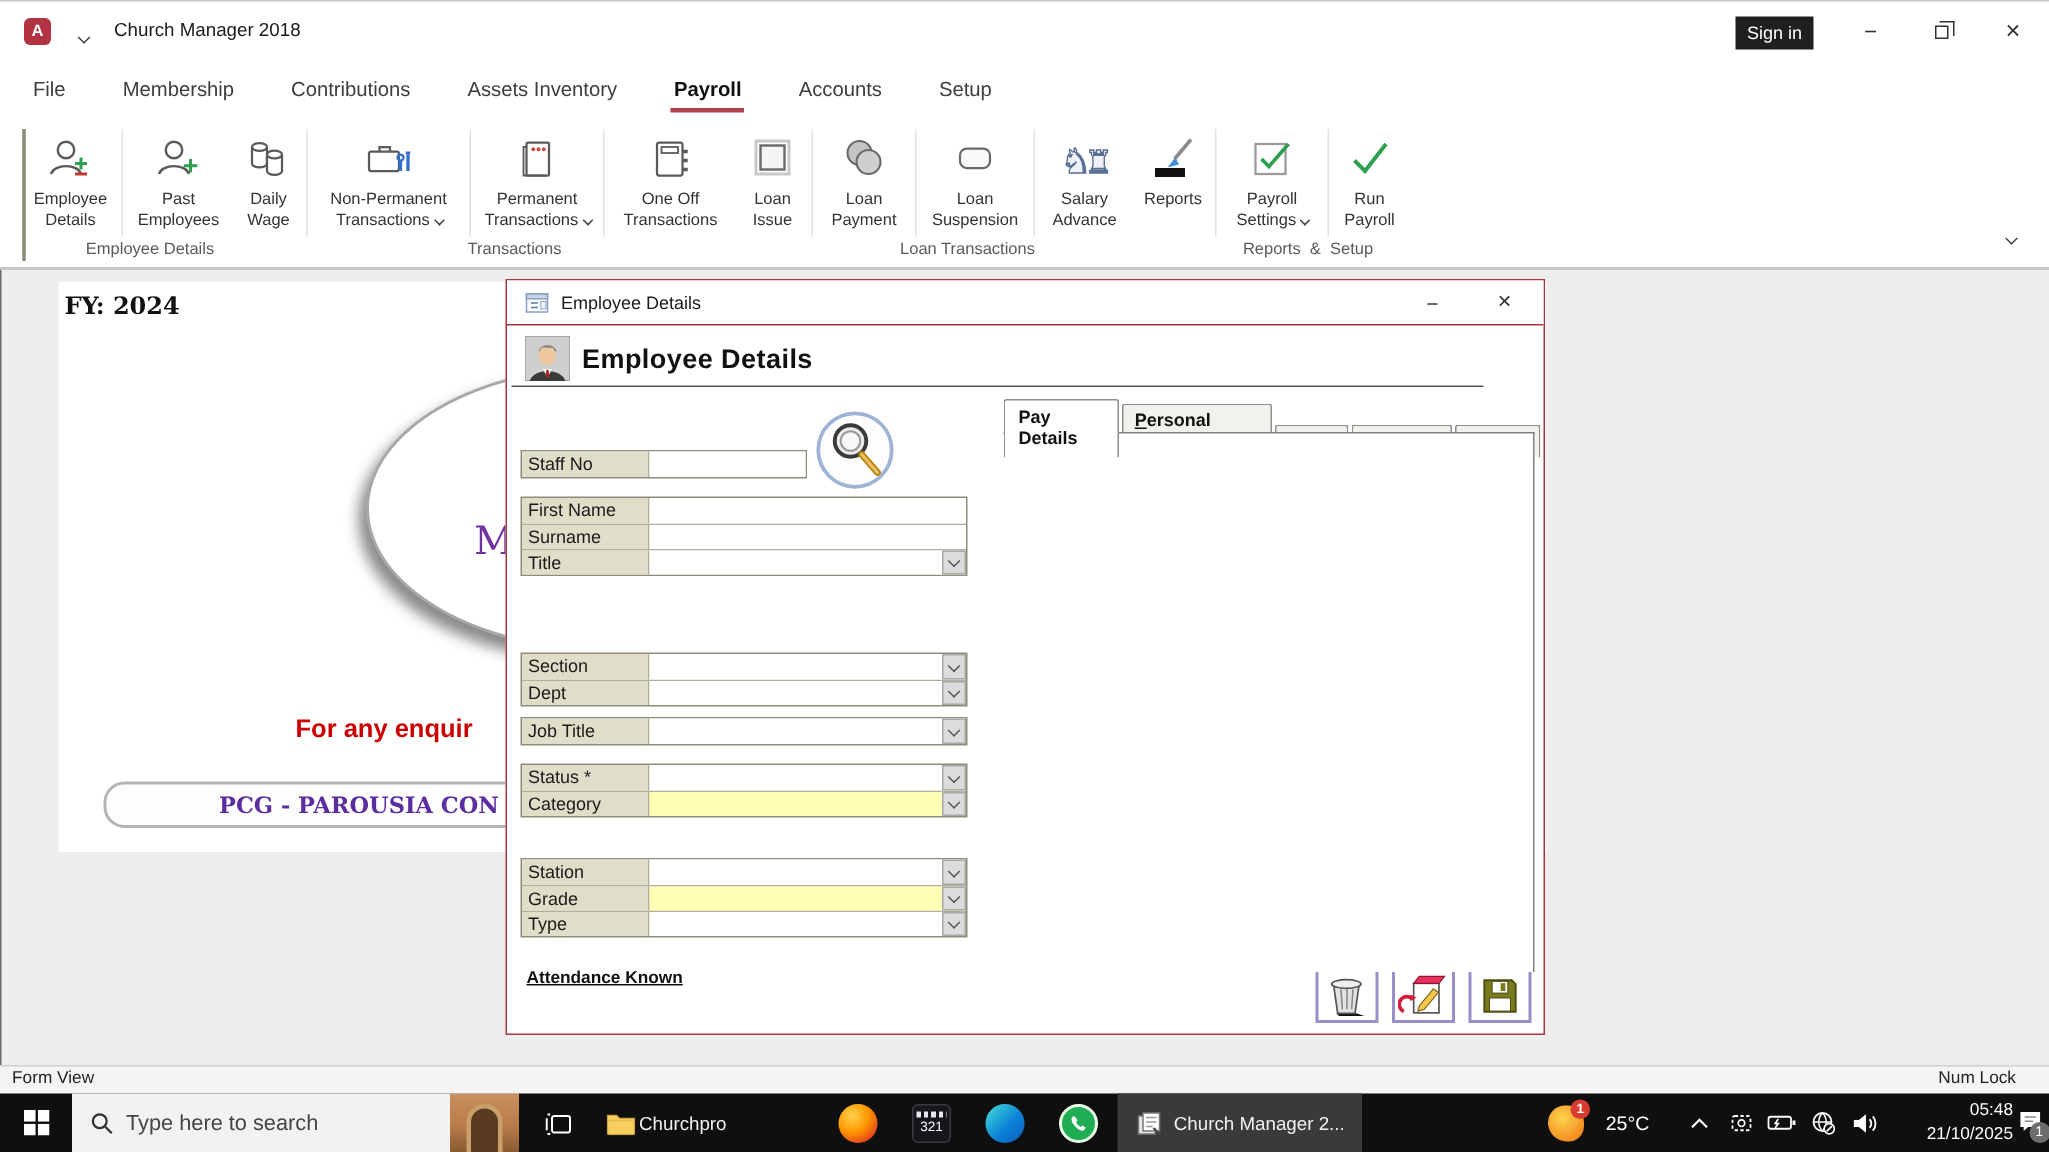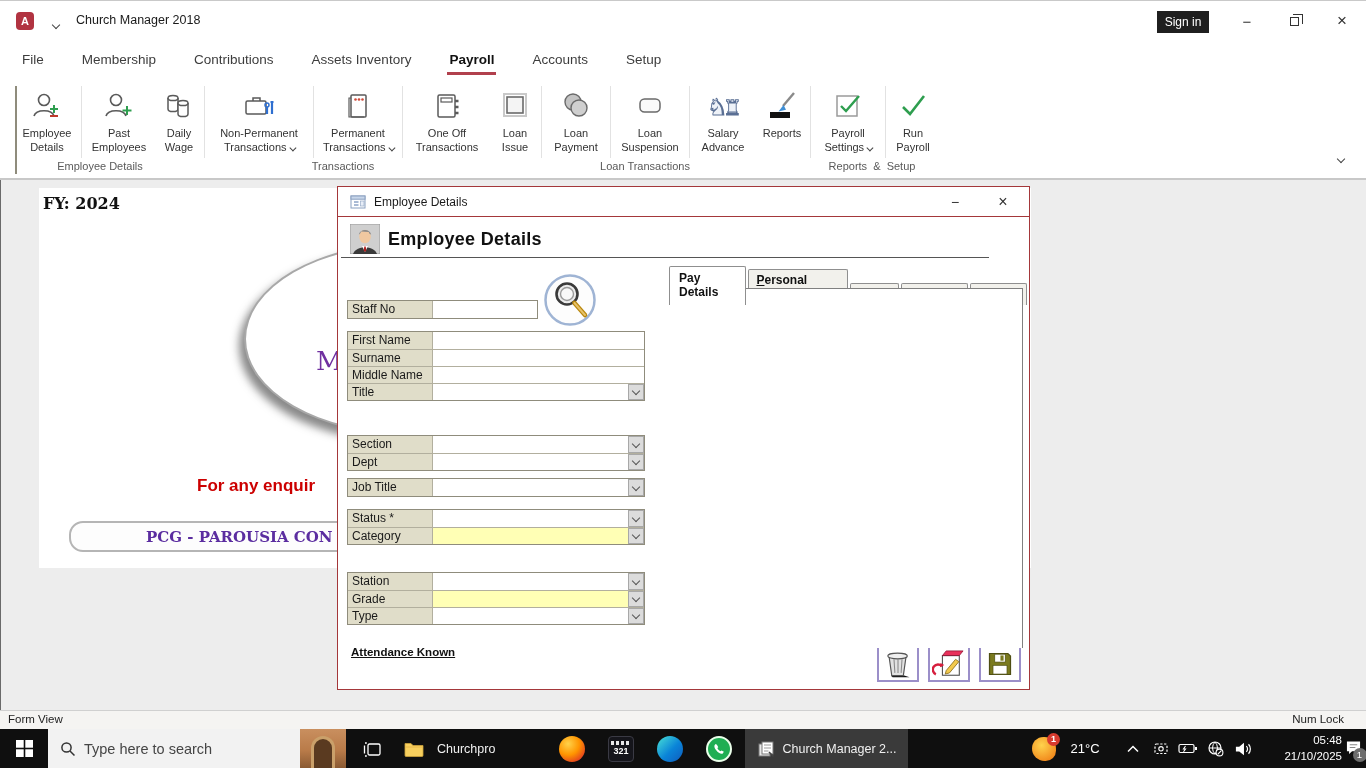--- a/index.html
+++ b/index.html
@@ -89,28 +89,28 @@
 
   
   .taskbar{position:absolute;left:0;top:729px;width:1366px;height:39px;background:#0f0f0f}
   .tb-item{position:absolute;top:0;height:39px;display:flex;align-items:center;justify-content:center}
   .searchbox{left:48px;width:298px;background:#f2f2f2;justify-content:flex-start;gap:8px;padding-left:12px;overflow:hidden}
   .searchtext{font-size:14.5px;color:#454545;white-space:nowrap}
   .petra{position:absolute;right:0;top:0;width:46px;height:39px;background:linear-gradient(180deg,#c98f5f 0%,#b97b49 55%,#8a5a33 100%);overflow:hidden}
   .petra::after{content:"";position:absolute;left:14px;top:10px;width:18px;height:29px;background:#5a3a20;border-radius:9px 9px 0 0;box-shadow:0 0 0 3px #caa06a}
   .taskapp{background:#3a3a3a;gap:8px;padding:0 10px}
   .taskapp-label{color:#f0f0f0;font-size:12.5px;white-space:nowrap}
-  .folder-label{color:#f0f0f0;font-size:12.5px;margin-left:13px;white-space:nowrap}
+  .folder-label{color:#f0f0f0;font-size:12.5px;margin-left:2px;white-space:nowrap}
   .circle-ic{width:26px;height:26px;border-radius:50%}
   .firefox{background:radial-gradient(circle at 35% 30%,#ffd24a 0%,#ff9500 45%,#e3401f 80%)}
   .edge{background:linear-gradient(135deg,#49e2d6 0%,#0a84d8 55%,#0f5bbd 100%)}
   .whatsapp{background:#1fae53;border:2px solid #eaffea;display:flex;align-items:center;justify-content:center}
   .vid321{width:26px;height:26px;background:#15151b;border-radius:4px;display:flex;flex-direction:column;align-items:center;justify-content:center;border:1px solid #3a3a44}
   .vid321 .strip{width:20px;height:4px;background:repeating-linear-gradient(90deg,#e8e8e8 0 3px,#15151b 3px 5px);margin-bottom:2px}
-  .vid321 .num{color:#fff;font-size:9px;font-weight:bold;line-height:1}
+  .vid321 .num{color:#fff;font-size:9px;font-weight:normal;line-height:1}
   .weather-ic{width:24px;height:24px;border-radius:50% 50% 45% 55%;background:radial-gradient(circle at 40% 35%,#ffd34d,#f28c1e 75%);position:relative}
   .badge{position:absolute;width:13px;height:13px;border-radius:50%;background:#d83b2f;color:#fff;font-size:9px;font-weight:bold;display:flex;align-items:center;justify-content:center}
   .traytext{color:#fff;font-size:13px}
   .clock{color:#fff;font-size:11.5px;text-align:right;line-height:1.35}
   .graybadge{position:absolute;right:-5px;bottom:-4px;width:14px;height:14px;border-radius:50%;background:#6d6d6d;color:#fff;font-size:9.5px;display:flex;align-items:center;justify-content:center}
 </style>
 </head>
 <body>
 
 <div class="titlebar">
@@ -356,24 +356,20 @@
   <div class="grp" style="left:9px;top:144px;width:298px">
     <div class="frow grow">
         <div class="flabel">First Name</div>
         <div class="ffield"></div>
       </div>
     <div class="frow grow">
         <div class="flabel">Surname</div>
         <div class="ffield"></div>
       </div>
     <div class="frow grow">
-        <div class="flabel">Middle Name</div>
-        <div class="ffield"></div>
-      </div>
-    <div class="frow grow">
         <div class="flabel">Title</div>
         <div class="ffield">
           <span class="dd"></span>
         </div>
       </div>
   </div>
 
   <div class="grp" style="left:9px;top:248px;width:298px">
     <div class="frow grow">
         <div class="flabel">Section</div>
@@ -618,21 +614,21 @@
         <path d="M7 5 h7 M7 8 h7 M7 11 h4.5" stroke="#999" stroke-width="1"></path>
         <path d="M12 12 l4.5 4.5" stroke="#444" stroke-width="1.6"></path>
       </svg>
     <span class="taskapp-label">Church Manager 2...</span>
   </div>
   <div class="tb-item" style="left:1026px;width:36px">
     <div class="weather-ic">
         <div class="badge" style="right:-4px;top:-4px">1</div>
       </div>
   </div>
-  <span class="tb-item traytext" style="left:1062px;width:46px">21°C</span>
+  <span class="tb-item traytext" style="left:1062px;width:46px">25°C</span>
   <div class="tb-item" style="left:1120px;width:26px">
     <svg width="12" height="8" viewBox="0 0 12 8">
         <path d="M1 6.5 L6 1.5 L11 6.5" fill="none" stroke="#fff" stroke-width="1.5"></path>
       </svg>
   </div>
   <div class="tb-item" style="left:1148px;width:26px">
     <svg width="16" height="16" viewBox="0 0 16 16">
         <rect x="2" y="3" width="12" height="9.5" rx="1.5" fill="none" stroke="#fff" stroke-width="1.2" stroke-dasharray="2.2 1.6"></rect>
         <circle cx="8" cy="7.8" r="2.2" fill="none" stroke="#fff" stroke-width="1.1"></circle>
       </svg>

